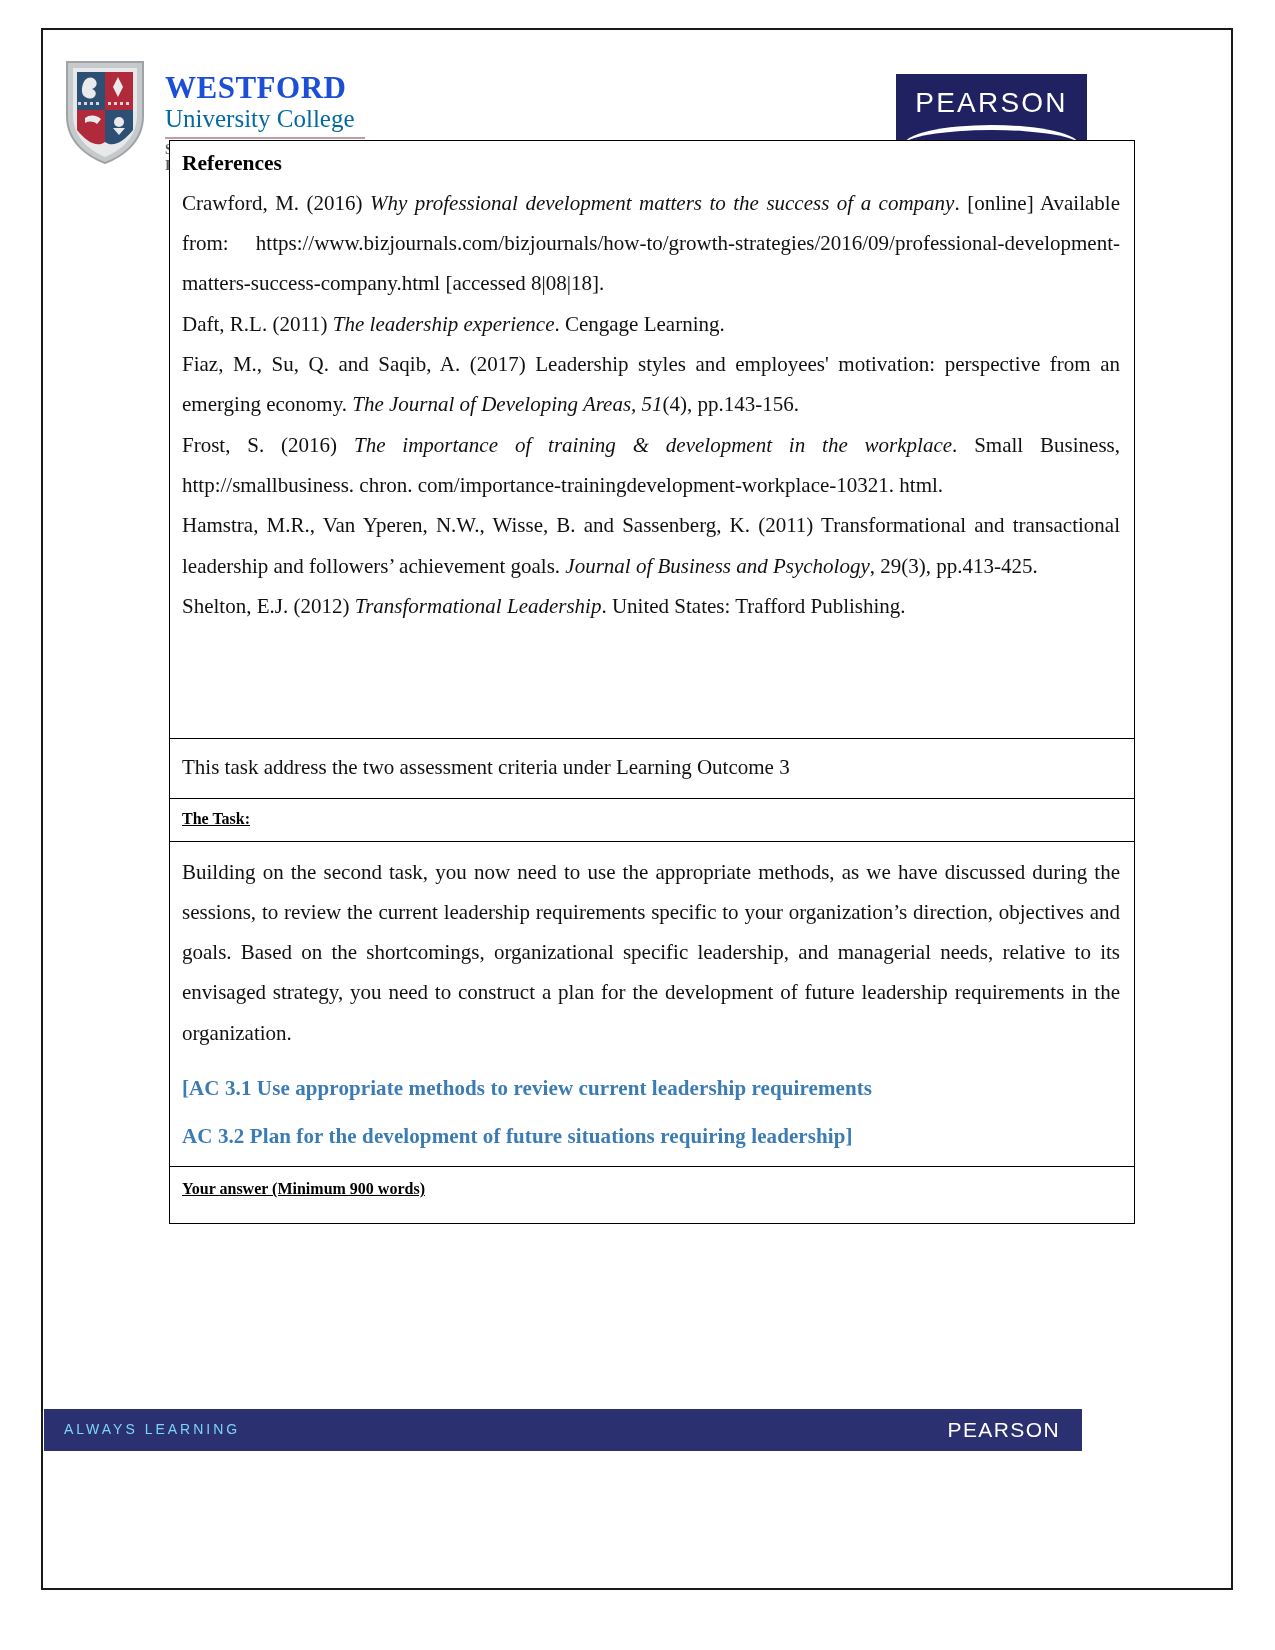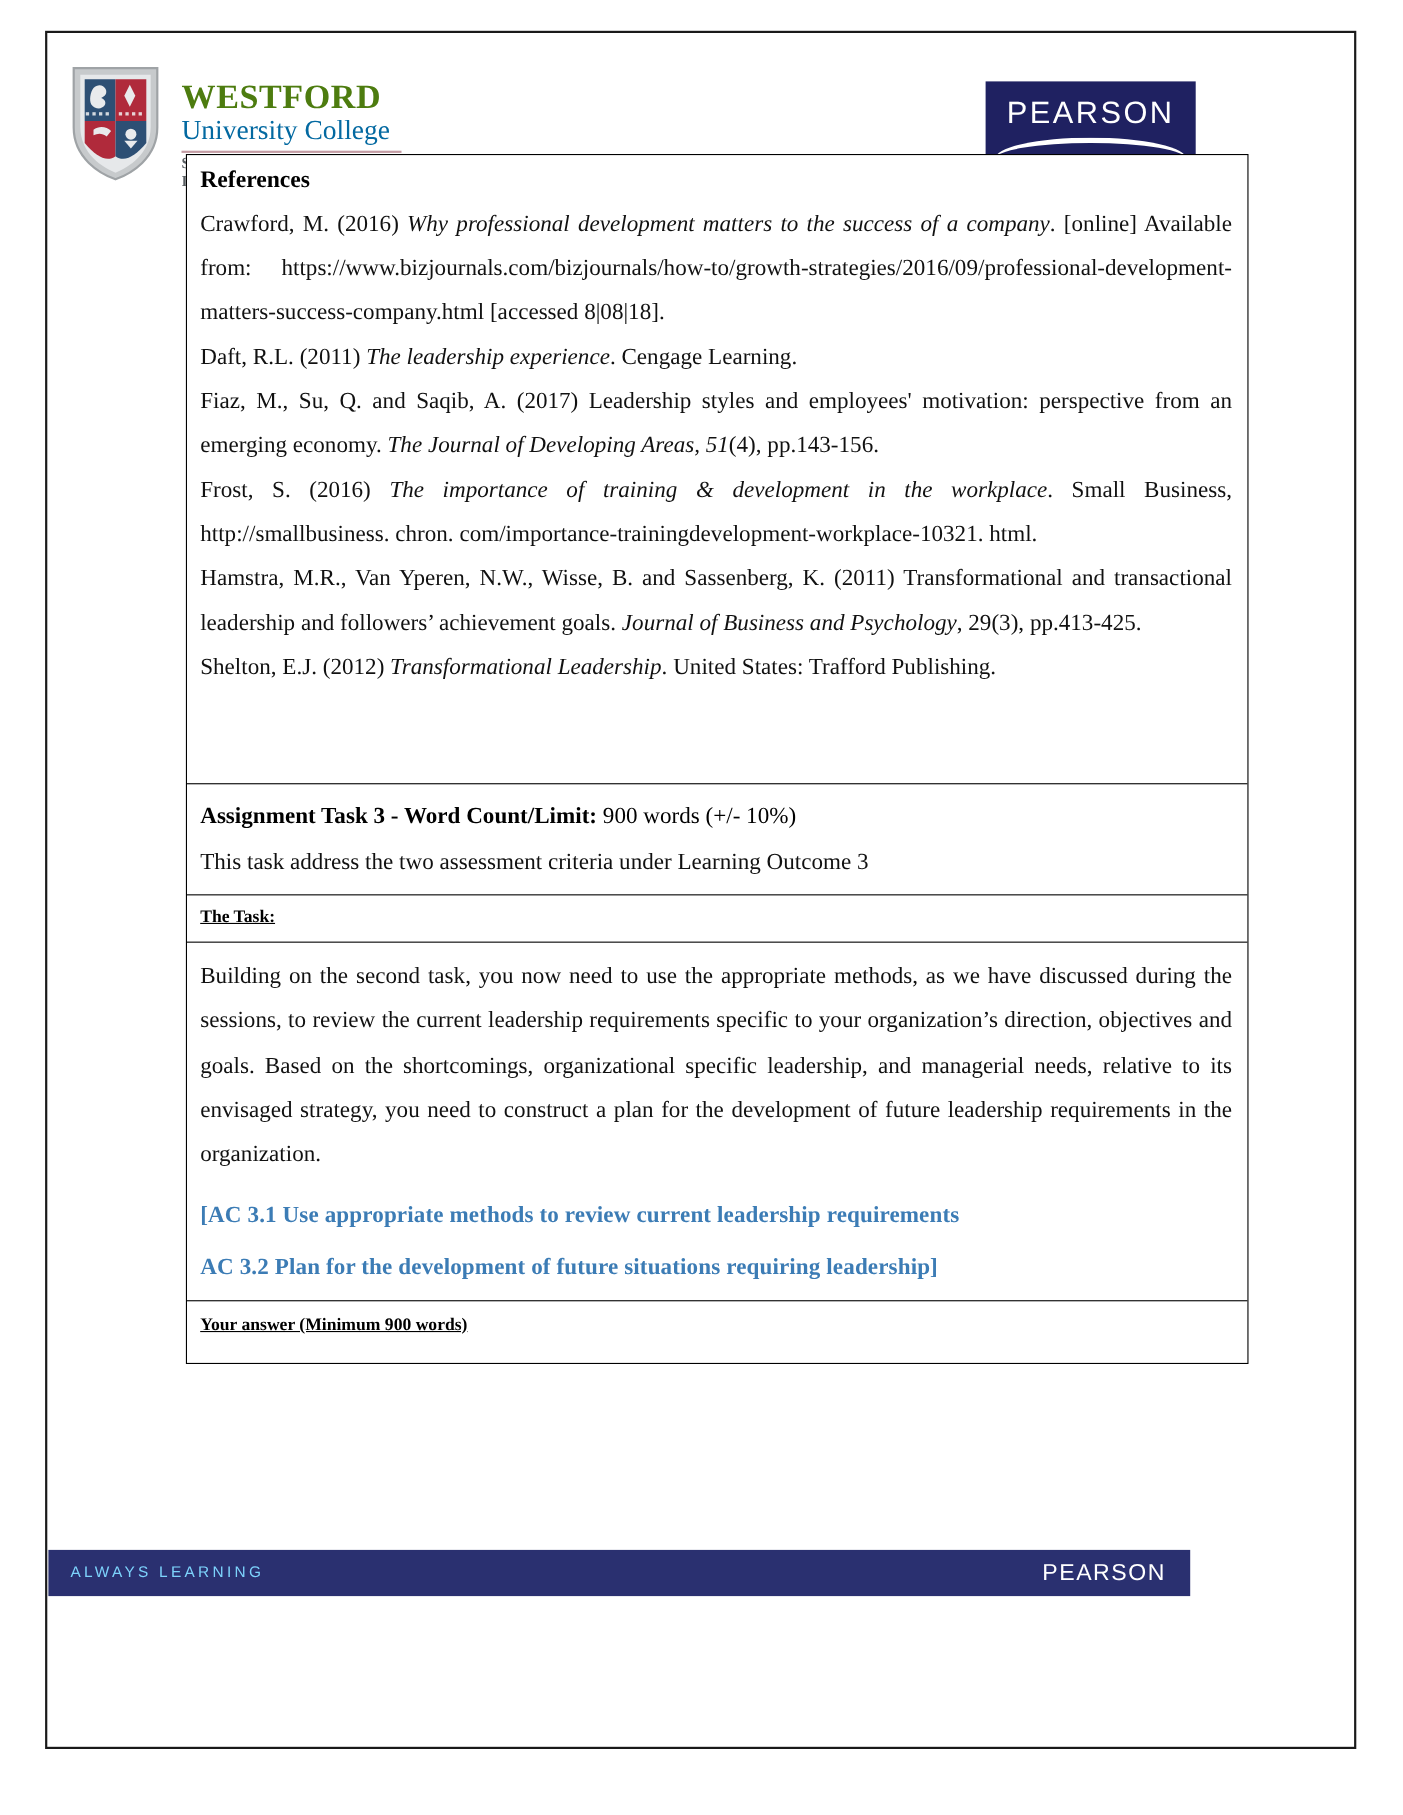--- a/index.html
+++ b/index.html
@@ -48,21 +48,21 @@
     position: absolute;
     left: 122px;
     top: 42px;
     width: 330px;
   }
   .wf-name {
     font-family: "Liberation Serif", serif;
     font-size: 31px;
     font-weight: bold;
     letter-spacing: 0.5px;
-    color: #4d7c0f;
+    color: #1d4ed8;
     line-height: 1.02;
   }
   .wf-sub {
     font-family: "Liberation Serif", serif;
     font-size: 25px;
     color: #0369a1;
     line-height: 1.1;
     margin-top: 1px;
   }
   .wf-rule {
@@ -123,21 +123,21 @@
     box-sizing: border-box;
     background: #fff;
   }
   .row {
     border-bottom: 1.5px solid #000000;
     box-sizing: border-box;
     padding: 8px 12px 10px 12px;
   }
   .row:last-child { border-bottom: none; }
 
-  .refs-cell { padding: 6px 14px 86px 12px; }
+  .refs-cell { padding: 6px 14px 112px 12px; }
 
   .sec-title {
     font-size: 21.5px;
     font-weight: bold;
     color: #000;
     margin: 4px 0 6px 0;
     line-height: 1.2;
   }
 
   p.body {
@@ -293,23 +293,20 @@
       <p class="ref">
         <span>Hamstra, M.R., Van Yperen, N.W., Wisse, B. and Sassenberg, K. (2011) Transformational and transactional leadership and followers’ achievement goals. </span><i>Journal of Business and Psychology</i><span>, 29(3), pp.413-425.</span>
       </p>
 
       <p class="ref">
         <span>Shelton, E.J. (2012) </span><i>Transformational Leadership</i><span>. United States: Trafford Publishing.</span>
       </p>
     </div>
 
     <div class="row">
-      <p class="task-head">
-        <b>Assignment Task 3 - Word Count/Limit:</b><span> 900 words (+/- 10%)</span>
-      </p>
       <p class="body nojust">This task address the two assessment criteria under Learning Outcome 3</p>
     </div>
 
     <div class="row">
       <div class="underline-head">The Task:</div>
     </div>
 
     <div class="row task-body-cell">
       <p class="body">Building on the second task, you now need to use the appropriate methods, as we have discussed during the sessions, to review the current leadership requirements specific to your organization’s direction, objectives and goals. Based on the shortcomings, organizational specific leadership, and managerial needs, relative to its envisaged strategy, you need to construct a plan for the development of future leadership requirements in the organization.</p>
       <p class="ac-line first">[AC 3.1 Use appropriate methods to review current leadership requirements</p>

